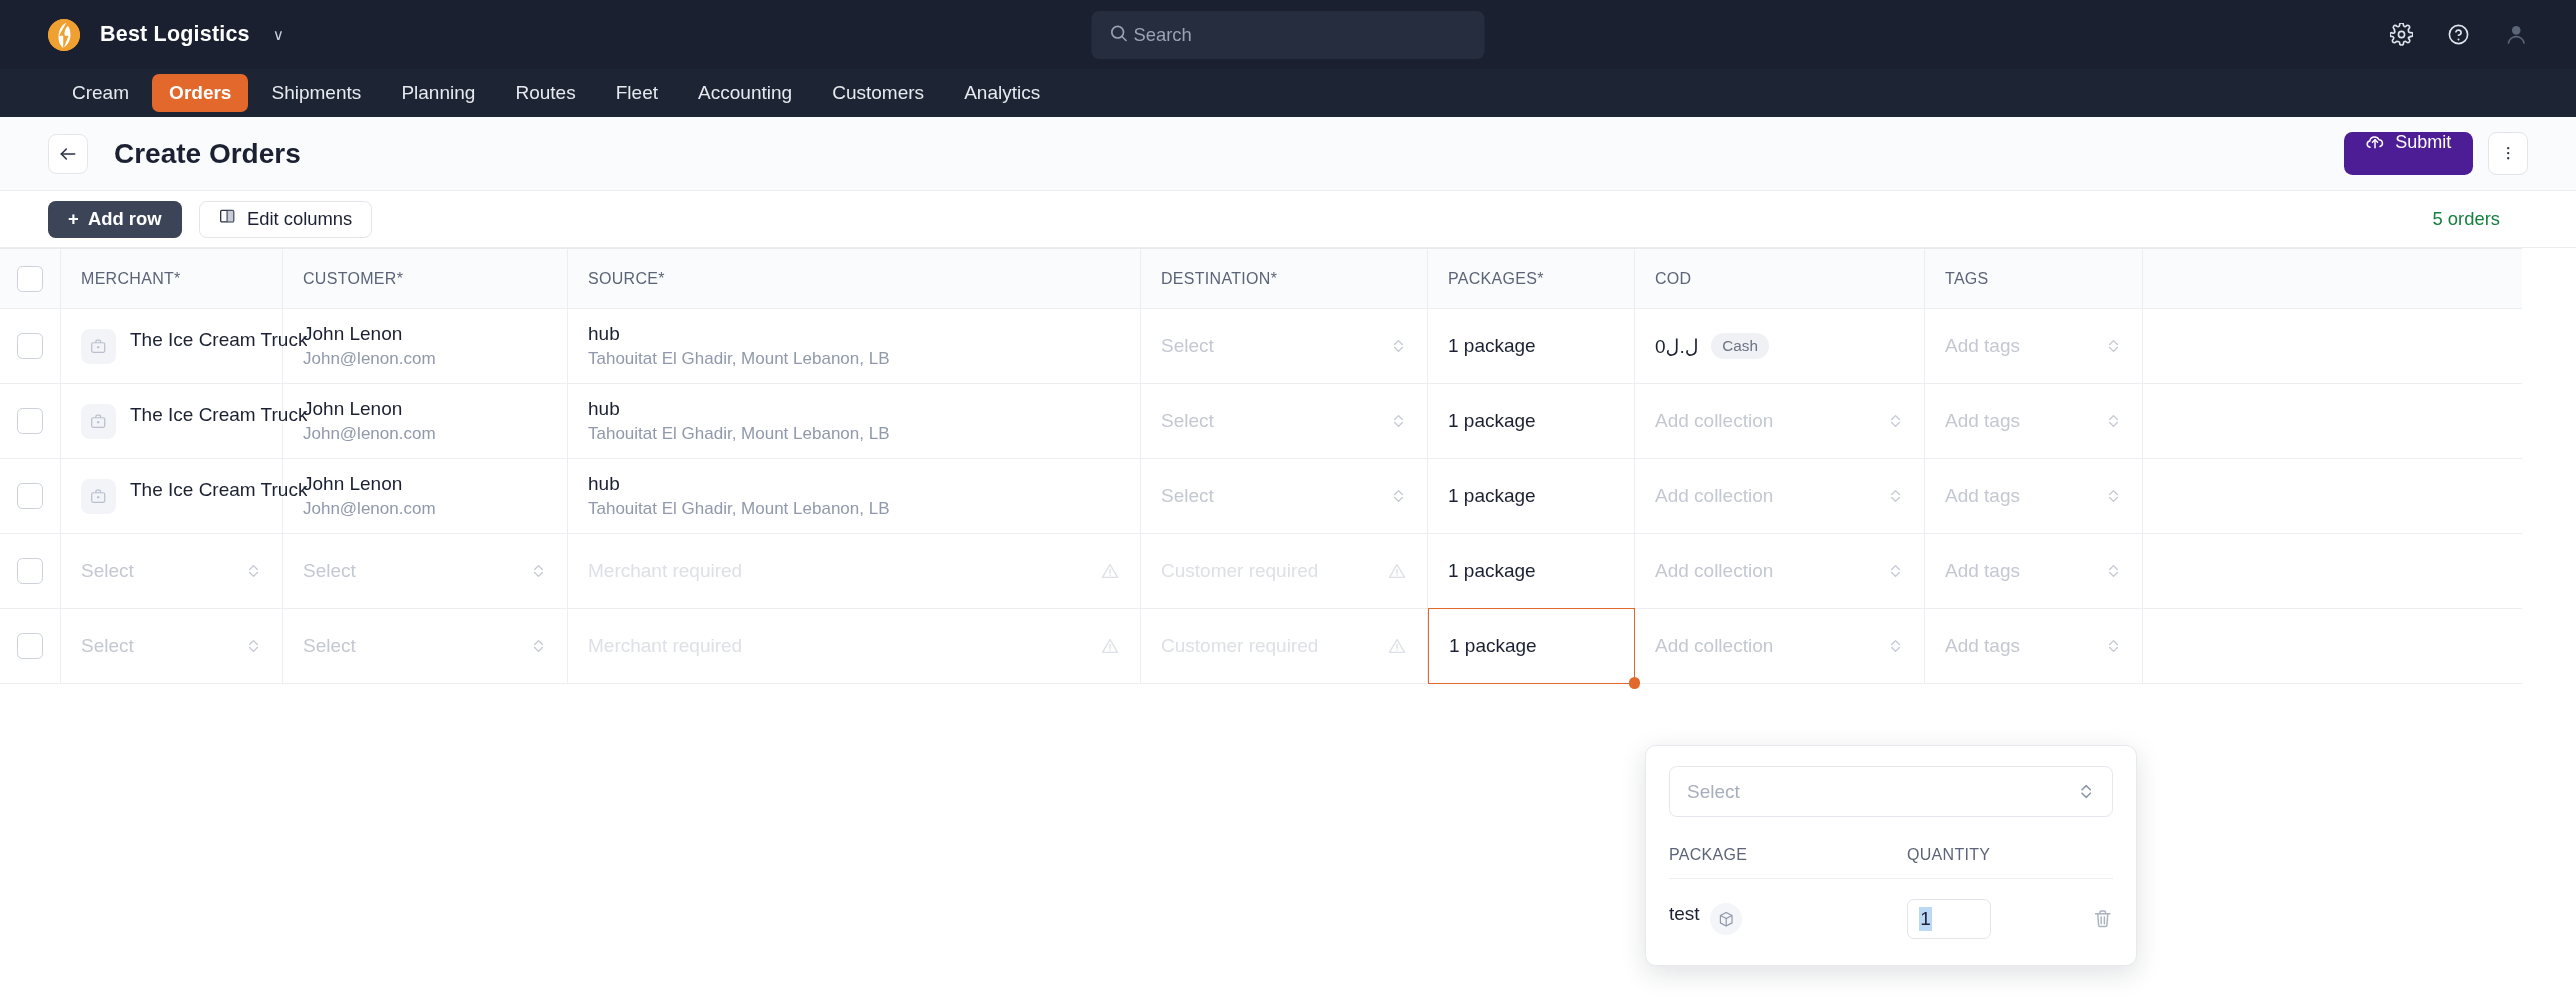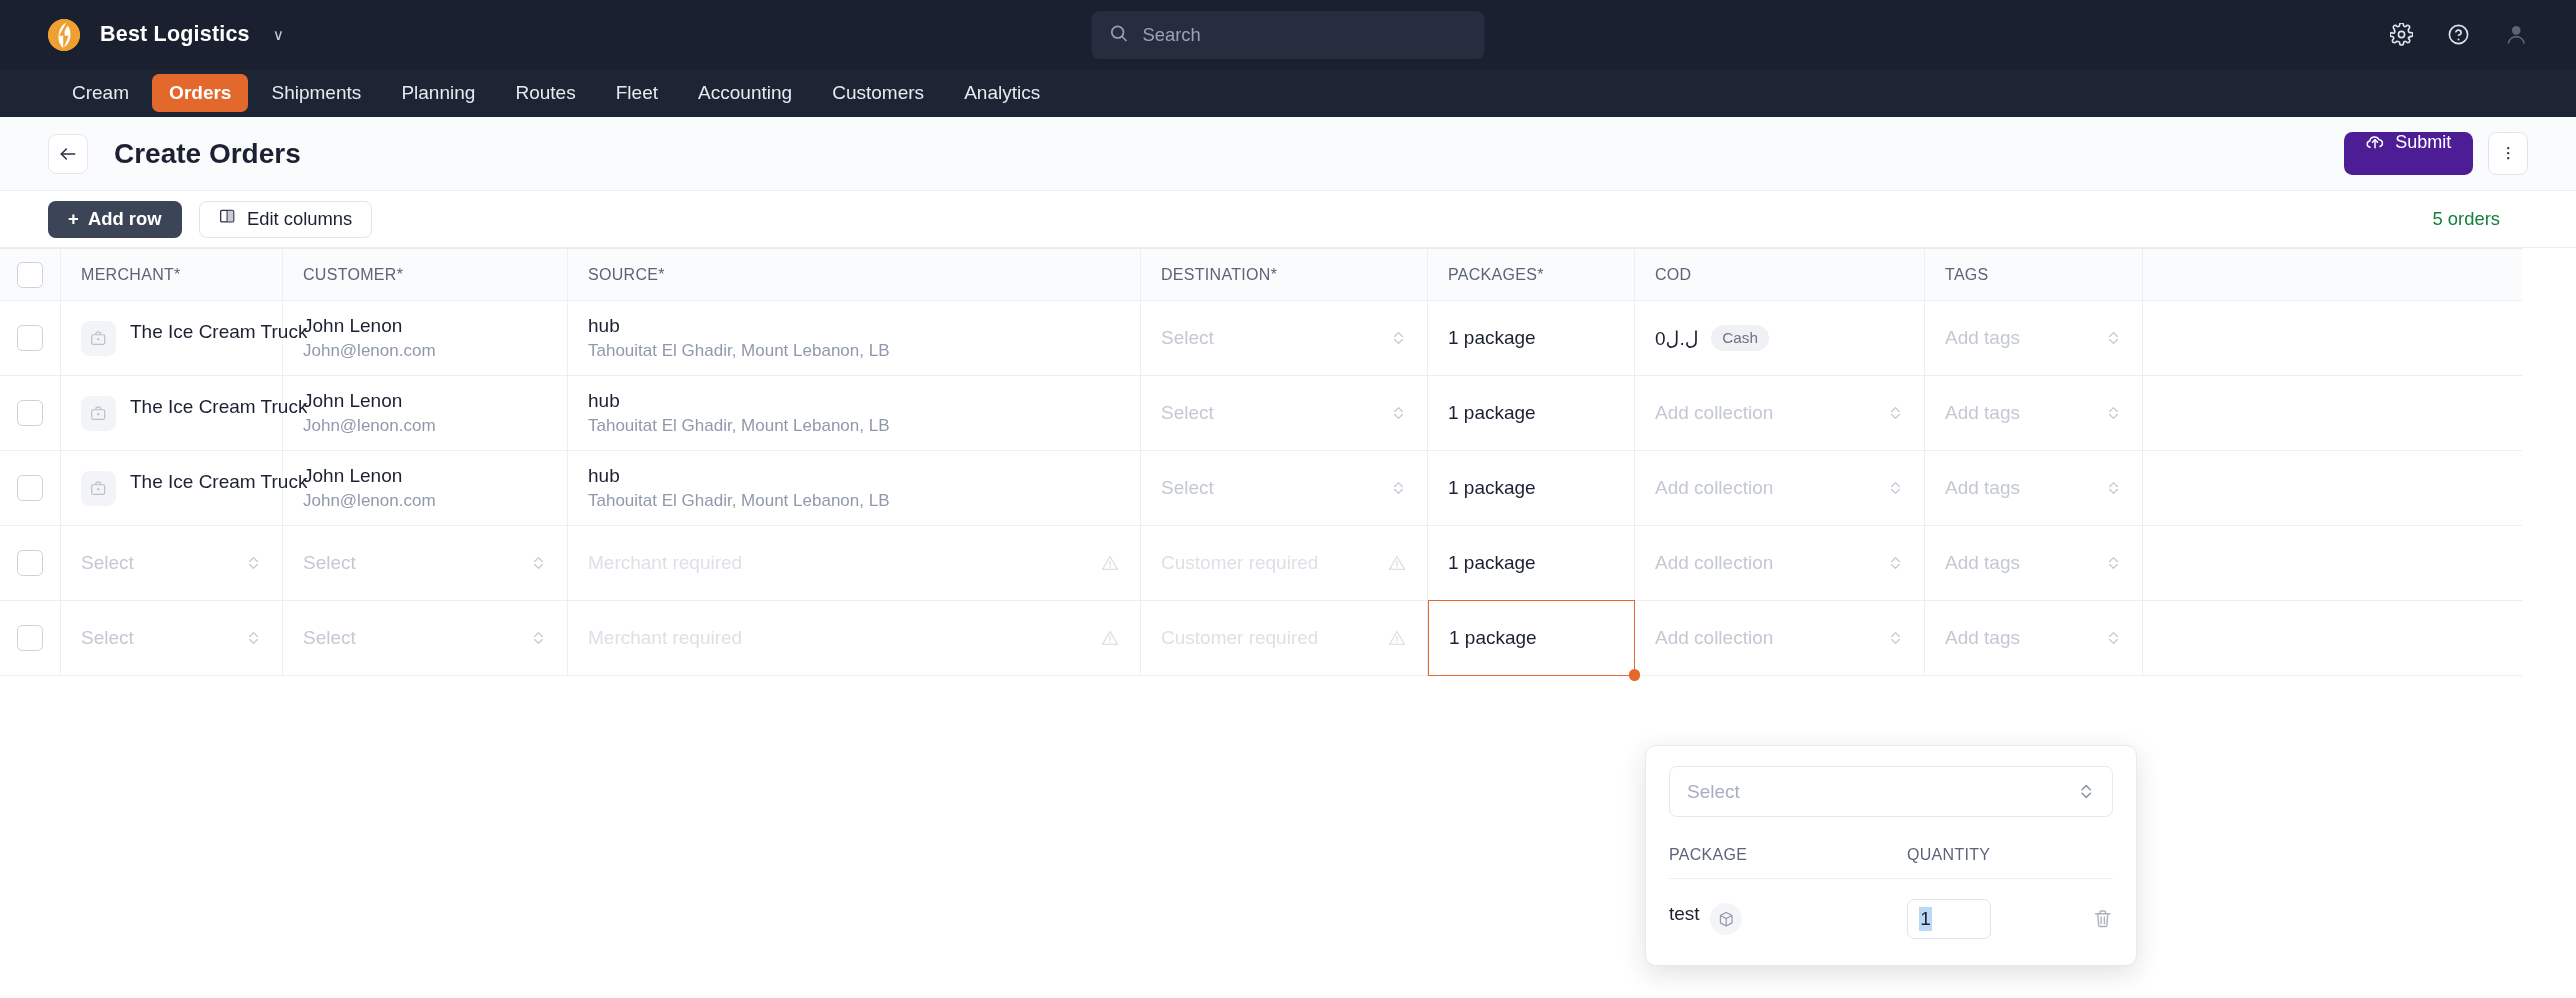--- a/index.html
+++ b/index.html
@@ -21,21 +21,21 @@
     background: #f0a030; position: relative; overflow: hidden;
     display: flex; align-items: center; justify-content: center;
   }
   .brand-name { color: #ffffff; font-size: 21.5px; font-weight: bold; letter-spacing: 0.2px; }
   .chev-sm { color: #c9cedb; font-size: 15.3px; margin-left: 3.1px; }
 
   .search-wrap {
     position: absolute; left: 50%; transform: translateX(-50%);
     width: 393px; height: 48px;
     background: #262d3f; border-radius: 7.7px;
-    display: flex; align-items: center; gap: 14px; padding: 0 17px;
+    display: flex; align-items: center; gap: 5px; padding: 0 17px;
   }
   .search-input {
     background: transparent; border: none; outline: none;
     color: #e6e9f0; font-size: 18.4px; font-family: inherit; width: 100%;
   }
   .search-input::placeholder { color: #9aa2b4; }
 
   .top-icons {
     position: absolute; right: 48px; display: flex; align-items: center; gap: 34px;
   }
@@ -100,21 +100,21 @@
   .editcol-btn {
     background: #fff; color: #1b2132; border: 0.8px solid #e1e4ea; border-radius: 7.7px;
     height: 37px; padding: 0 18.4px; font-size: 18.4px;
     font-family: inherit; display: flex; align-items: center; gap: 10.7px; cursor: pointer;
   }
   .orders-count { margin-left: auto; font-size: 18.4px; color: #15803d; padding-right: 28px; }
 
   
   .grid { width: 2522px; border-top: 0.8px solid #e8eaee; }
   .grid-row { display: flex; border-bottom: 0.8px solid #eceef2; }
-  .grid-head { background: #fafbfc; height: 52px; }
+  .grid-head { background: #fafbfc; height: 60px; }
   .cell {
     display: flex; align-items: center;
     border-right: 0.8px solid #eceef2; padding: 0 20px;
     position: relative; min-width: 0;
   }
   .c-check { width: 61px; justify-content: center; padding: 0; }
   .c-merchant { width: 222px; }
   .c-customer { width: 285px; }
   .c-source   { width: 573px; }
   .c-dest     { width: 287px; }

